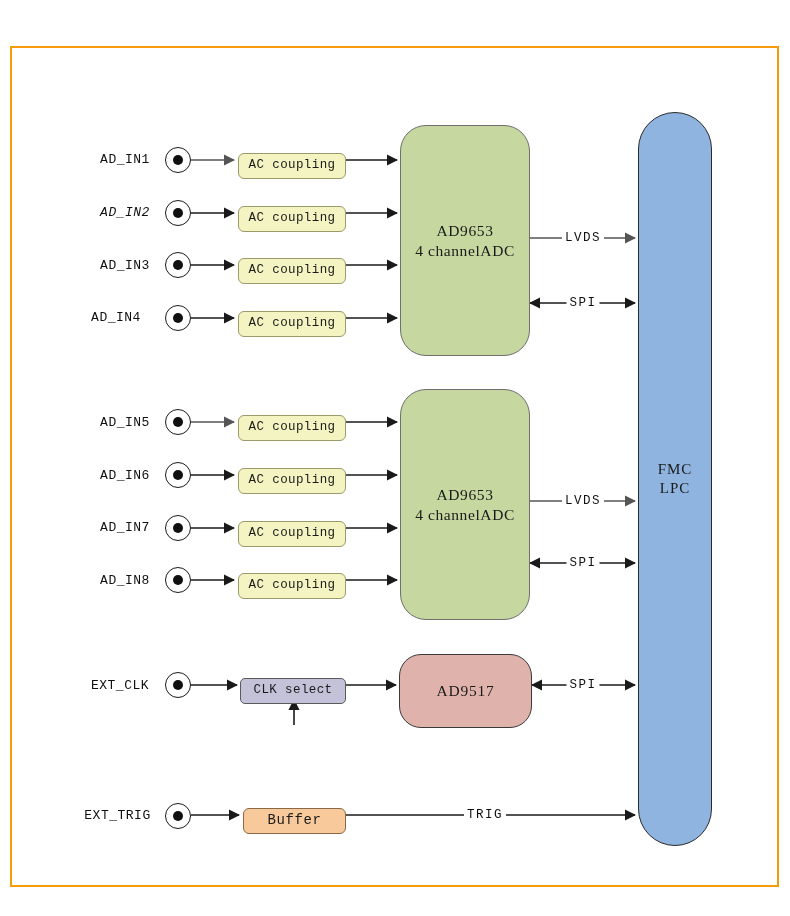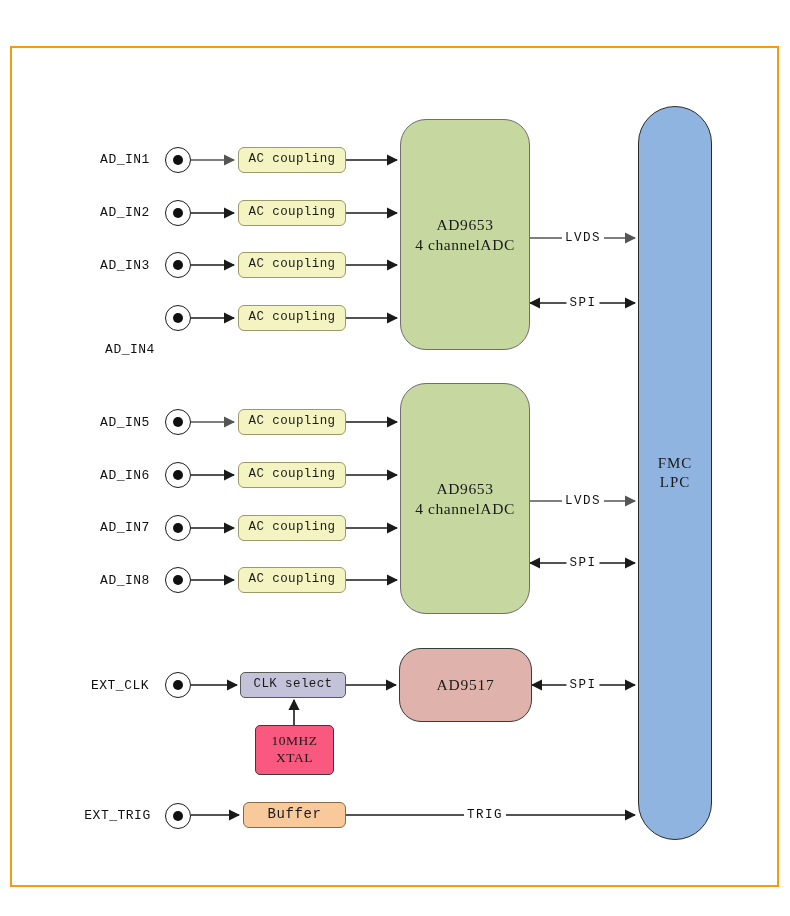--- a/index.html
+++ b/index.html
@@ -62,20 +62,21 @@
   
   .blk {
     position: absolute;
     box-sizing: border-box;
     display: flex;
     align-items: center;
     justify-content: center;
     text-align: center;
     color: #1a1a1a;
     line-height: 1.25;
+    margin-top: 6px;
   }
 
   .ac-box {
     background: #f4f4c3;
     border: 1.2px solid #9a9a6a;
     border-radius: 6px;
     font-family: "Liberation Mono", "DejaVu Sans Mono", monospace;
     font-size: 12.5px;
     letter-spacing: 0.4px;
   }
@@ -188,23 +189,23 @@
 </style>
 </head>
 <body>
 
 <div id="canvas">
 
   <div class="frame"></div>
 
 
   <div class="port-label" style="left:85px; top:152px; width:80px;">AD_IN1</div>
-  <div class="port-label" style="left:85px; top:205px; width:80px;">AD_IN2</div>
+  <div class="port-label" style="left:85px; top:205px; width:80px;font-style:italic;">AD_IN2</div>
   <div class="port-label" style="left:85px; top:258px; width:80px;">AD_IN3</div>
-  <div class="port-label" style="left:90px; top:310px; width:80px;margin-top:32px;">AD_IN4</div>
+  <div class="port-label" style="left:76px; top:310px; width:80px;">AD_IN4</div>
   <div class="port-label" style="left:85px; top:415px; width:80px;">AD_IN5</div>
   <div class="port-label" style="left:85px; top:468px; width:80px;">AD_IN6</div>
   <div class="port-label" style="left:85px; top:520px; width:80px;">AD_IN7</div>
   <div class="port-label" style="left:85px; top:573px; width:80px;">AD_IN8</div>
   <div class="port-label" style="left:75px; top:678px; width:90px;">EXT_CLK</div>
   <div class="port-label" style="left:70px; top:808px; width:95px;">EXT_TRIG</div>
 
   <div class="conn" style="left:165px; top:147px;"></div>
   <div class="conn" style="left:165px; top:200px;"></div>
   <div class="conn" style="left:165px; top:252px;"></div>
@@ -286,26 +287,20 @@
   </div>
 
   <div class="blk fmc-box two-line" style="left:638px; top:106px; width:74px; height:734px;">
     <div>
       <span>FMC</span>
       <span>LPC</span>
     </div>
   </div>
 
   <div class="blk clk-box" style="left:240px; top:672px; width:106px; height:26px;">CLK select</div>
-  <div class="blk xtal-box two-line" style="left:255px; top:725px; width:79px; height:50px;">
-    <div>
-      <span>10MHZ</span>
-      <span>XTAL</span>
-    </div>
-  </div>
   <div class="blk pll-box" style="left:399px; top:648px; width:133px; height:74px;">AD9517</div>
 
   <div class="blk buf-box" style="left:243px; top:802px; width:103px; height:26px;">Buffer</div>
 
   <div class="wire-label" style="left:583px; top:238px;">LVDS</div>
   <div class="wire-label" style="left:583px; top:303px;">SPI</div>
   <div class="wire-label" style="left:583px; top:501px;">LVDS</div>
   <div class="wire-label" style="left:583px; top:563px;">SPI</div>
   <div class="wire-label" style="left:583px; top:685px;">SPI</div>
   <div class="wire-label" style="left:485px; top:815px;">TRIG</div>

